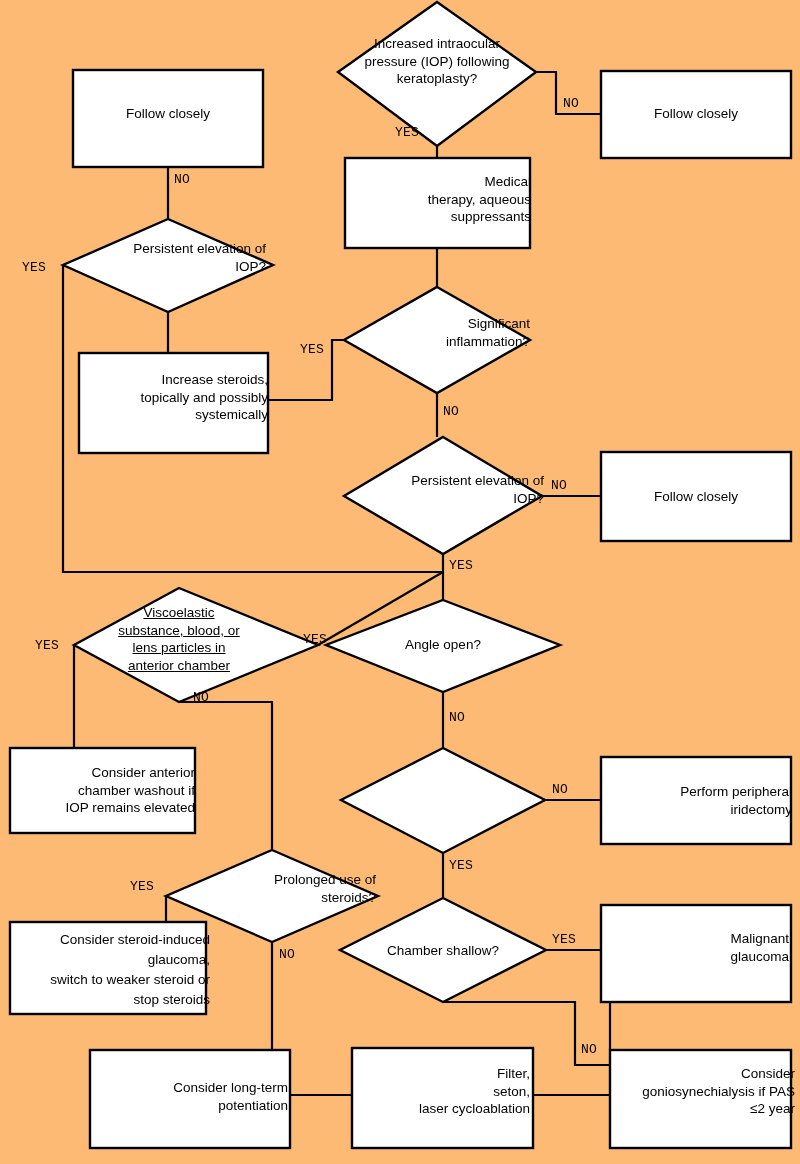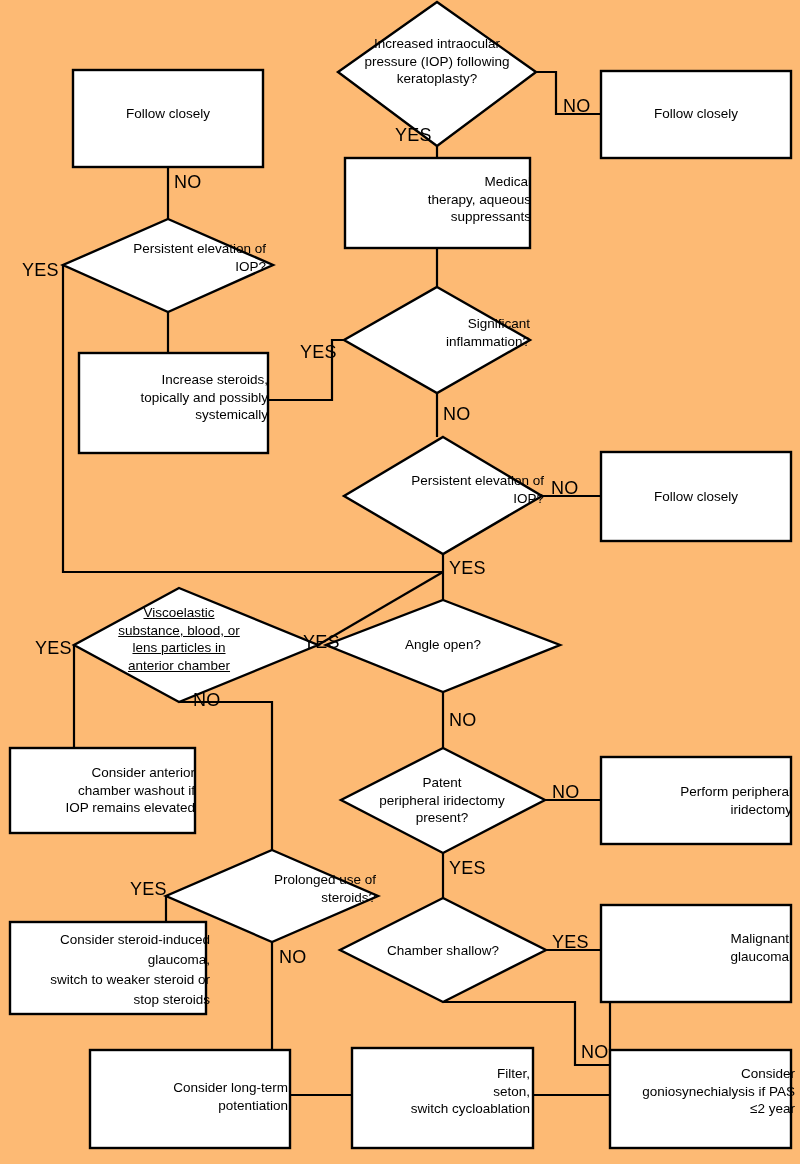--- a/index.html
+++ b/index.html
@@ -45,22 +45,22 @@
     pointer-events: none;
   }
   .node-text.center {
     text-align: center;
   }
   .node-text.left {
     text-align: right;
   }
   .edge-label {
     position: absolute;
-    font-family: Liberation Sans, sans-serif;
-    font-size: 18px;
+    font-family: Liberation Mono, monospace;
+    font-size: 13px;
     letter-spacing: 0.2px;
     color: #000000;
     white-space: nowrap;
   }
 </style>
 </head>
 <body>
 
 <div id="page">
 
@@ -195,23 +195,20 @@
 substance, blood, or
 lens particles in
 anterior chamber</div>
 
   <div class="node-text center" style="left:362px; top:636px; width:162px;">Angle open?</div>
 
   <div class="node-text left" style="left:25px; top:764px; width:170px;">Consider anterior
 chamber washout if
 IOP remains elevated</div>
 
-  <div class="node-text center" style="left:343px; top:774px; width:198px;">Patent
-peripheral iridectomy
-present?</div>
 
   <div class="node-text left" style="left:622px; top:783px; width:170px;">Perform peripheral
 iridectomy</div>
 
   <div class="node-text left" style="left:20px; top:930px; width:190px; line-height:20px;">Consider steroid-induced
 glaucoma,
 switch to weaker steroid or
 stop steroids</div>
 
   <div class="node-text left" style="left:216px; top:871px; width:160px;">Prolonged use of
@@ -220,21 +217,21 @@
   <div class="node-text center" style="left:358px; top:942px; width:170px;">Chamber shallow?</div>
 
   <div class="node-text left" style="left:634px; top:930px; width:155px;">Malignant
 glaucoma</div>
 
   <div class="node-text left" style="left:113px; top:1079px; width:175px;">Consider long-term
 potentiation</div>
 
   <div class="node-text left" style="left:375px; top:1065px; width:155px;">Filter,
 seton,
-switch cycloablation</div>
+laser cycloablation</div>
 
   <div class="node-text left" style="left:625px; top:1065px; width:170px;">Consider
 goniosynechialysis if PAS
 ≤2 year</div>
 
   <div class="edge-label" style="left:563px; top:96px;">NO</div>
 
   <div class="edge-label" style="left:395px; top:125px;">YES</div>
 
   <div class="edge-label" style="left:174px; top:172px;">NO</div>

